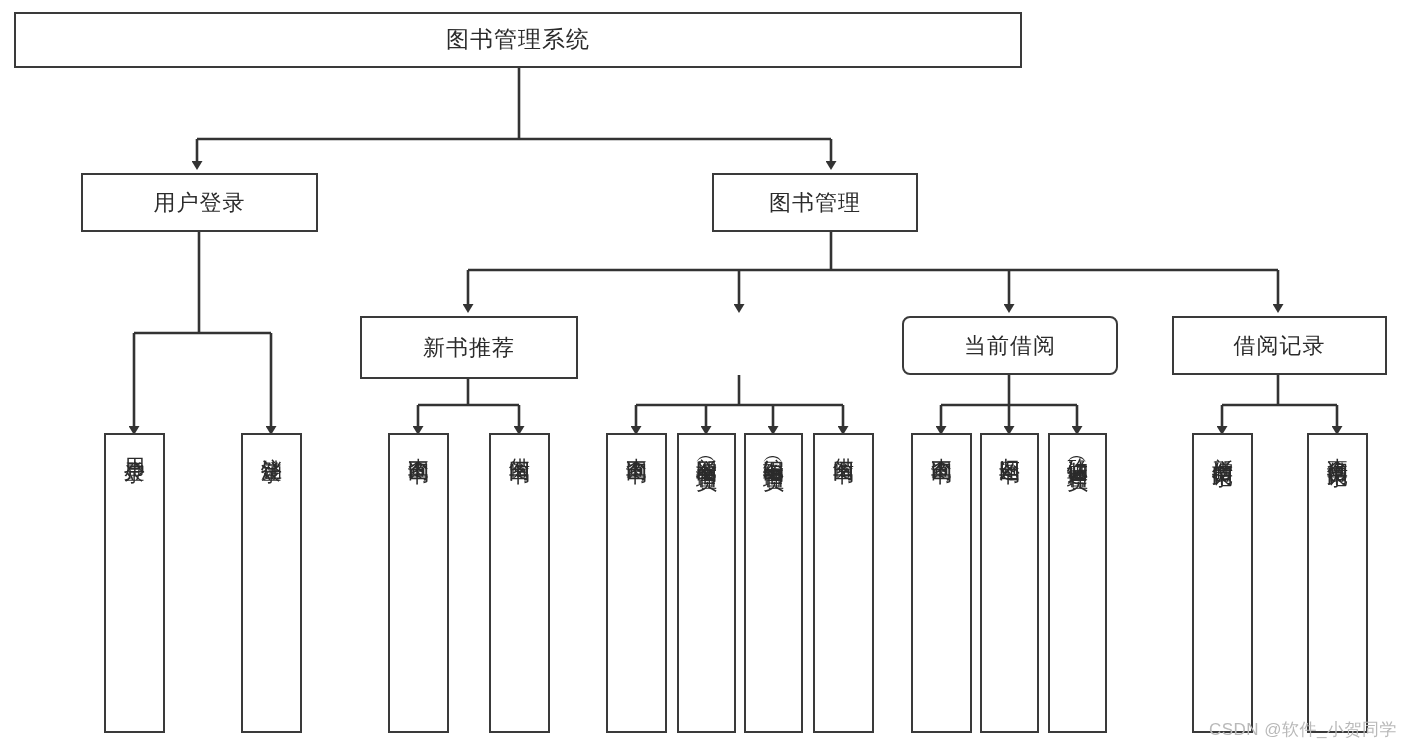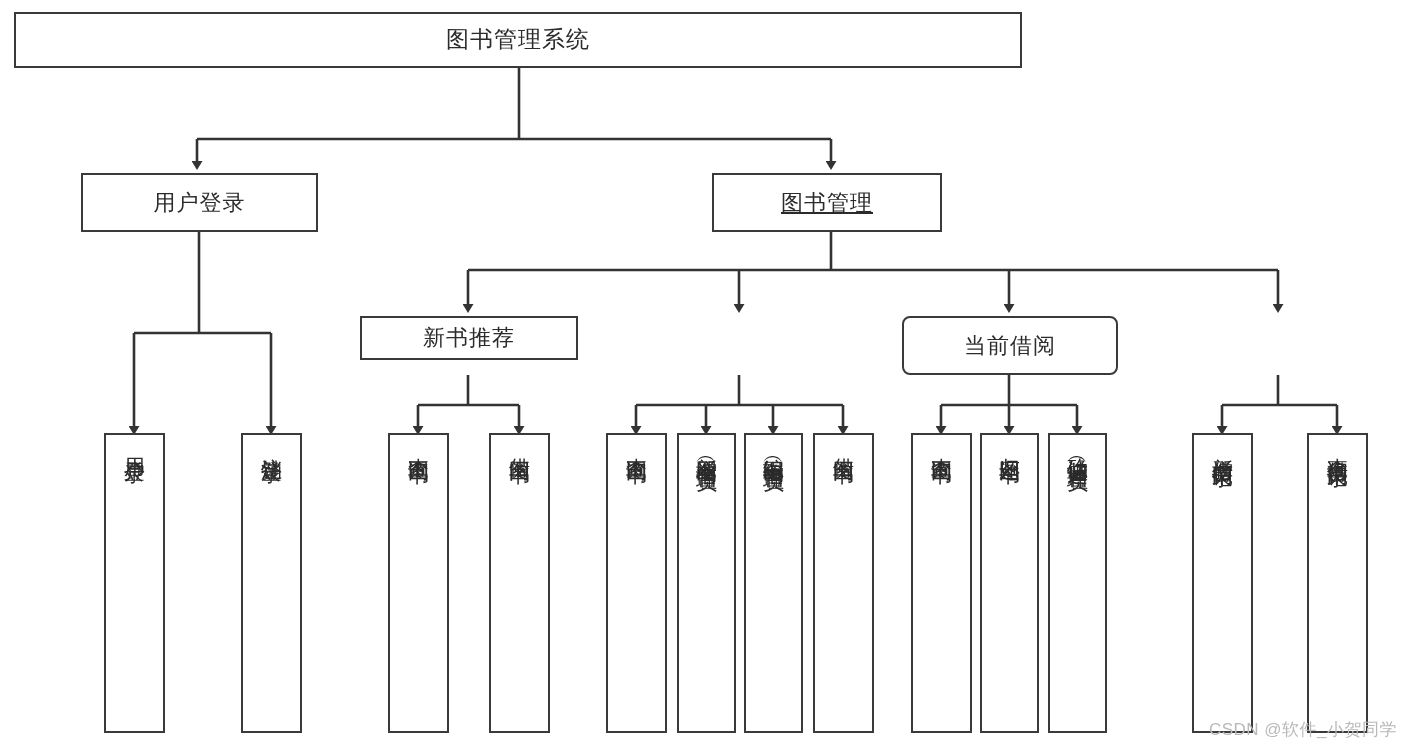--- a/index.html
+++ b/index.html
@@ -128,33 +128,36 @@
   </svg>
 
   <div class="node horizontal" id="root-node" style="left:14px; top:12px; width:1008px; height:56px;">
     <span class="node-label">图书管理系统</span>
   </div>
 
   <div class="node horizontal" style="left:81px; top:173px; width:237px; height:59px;">
     <span class="node-label">用户登录</span>
   </div>
 
-  <div class="node horizontal" style="left:712px; top:173px; width:230px; height:59px;text-decoration:underline;">
+  <div class="node horizontal" style="left:712px; top:173px; width:206px; height:59px;">
     <span class="node-label">图书管理</span>
   </div>
 
-  <div class="node horizontal" style="left:360px; top:316px; width:218px; height:44px;">
+  <div class="node horizontal" style="left:360px; top:316px; width:218px; height:63px;">
     <span class="node-label">新书推荐</span>
   </div>
 
 
   <div class="node horizontal" style="left:902px; top:316px; width:216px; height:59px;border-radius:8px;">
     <span class="node-label">当前借阅</span>
   </div>
 
+  <div class="node horizontal" style="left:1172px; top:316px; width:215px; height:59px;">
+    <span class="node-label">借阅记录</span>
+  </div>
 
   <div class="node vertical" style="left:104px; top:433px; width:61px; height:300px;">
     <span class="node-label">用户登录</span>
   </div>
 
   <div class="node vertical" style="left:241px; top:433px; width:61px; height:300px;">
     <span class="node-label">注销登录</span>
   </div>
 
   <div class="node vertical" style="left:388px; top:433px; width:61px; height:300px;">

